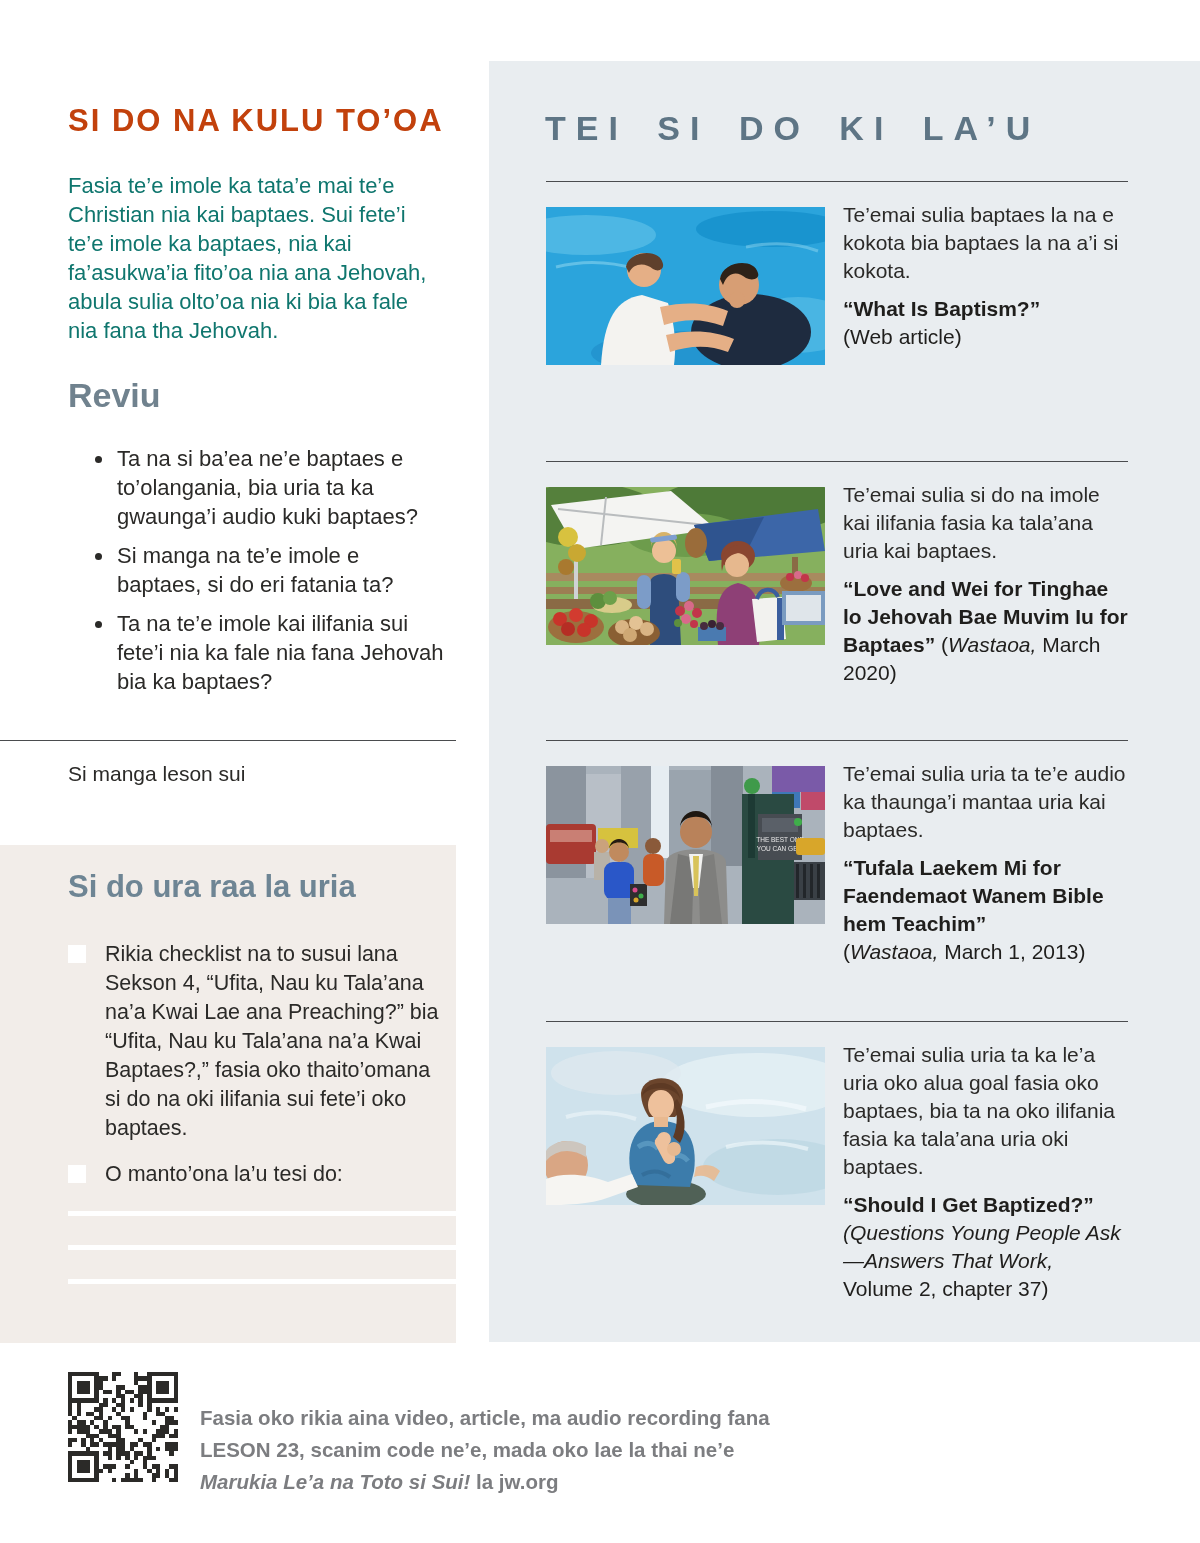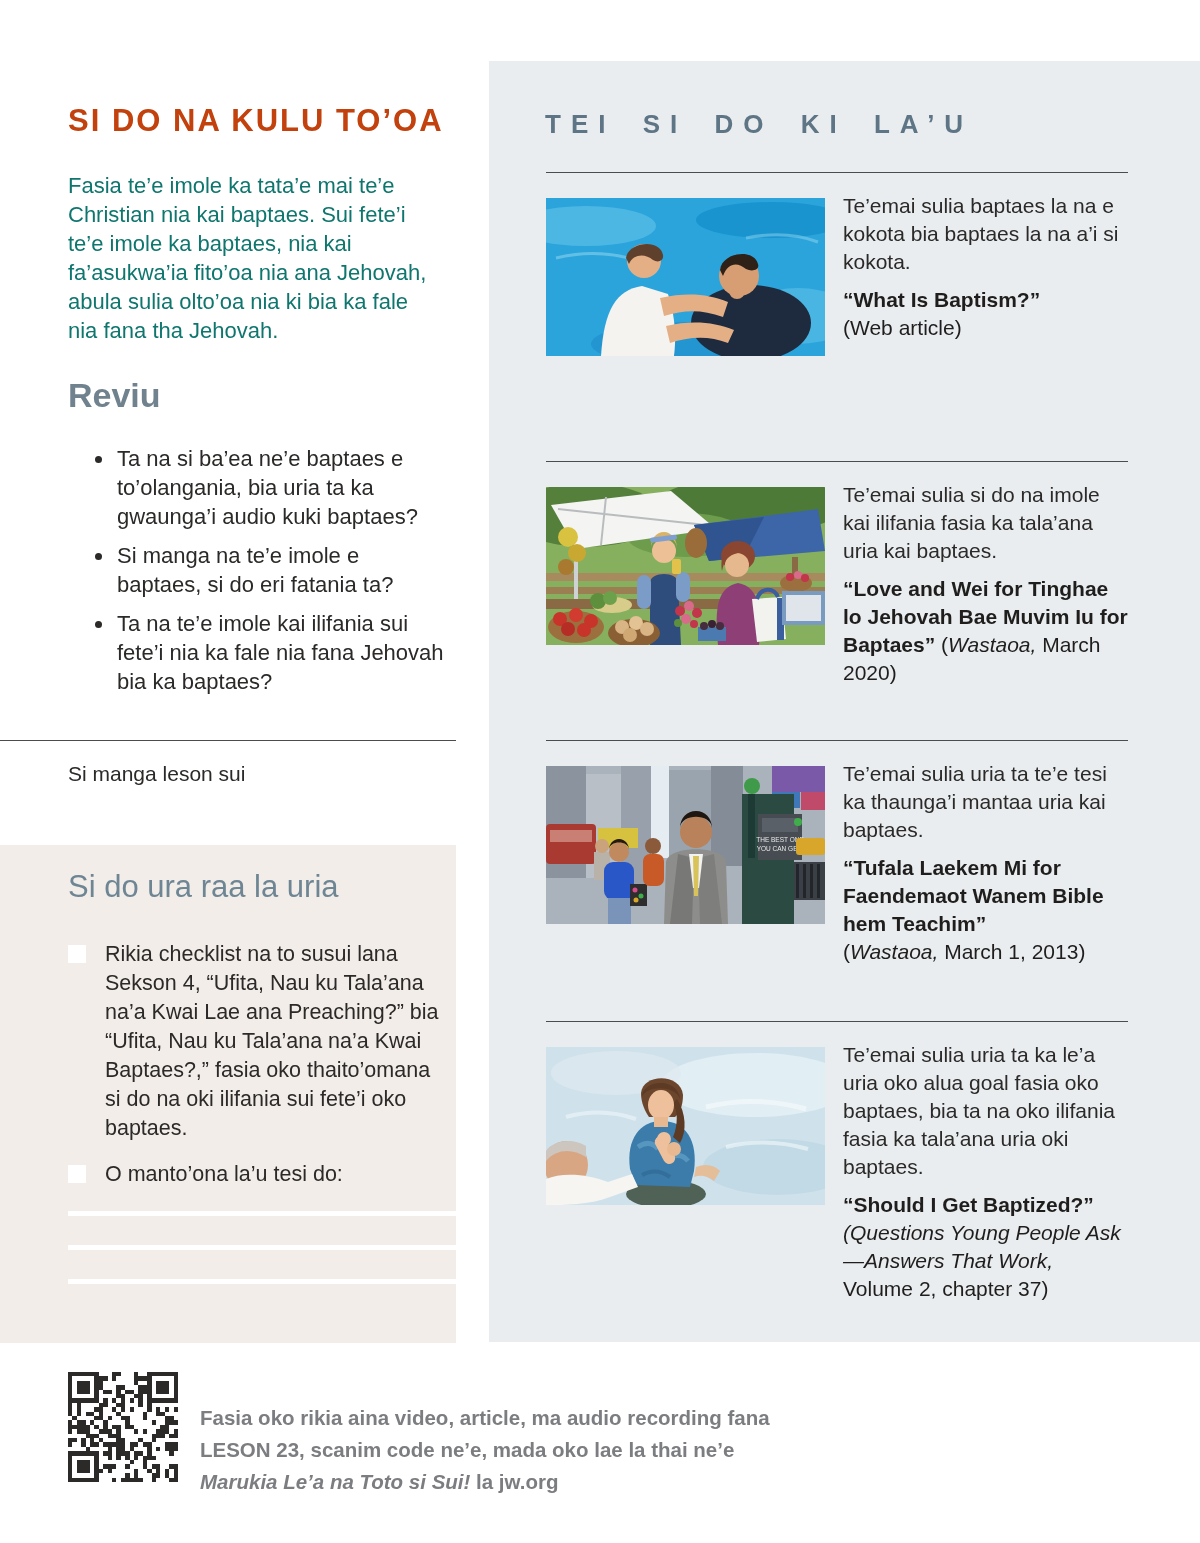--- a/index.html
+++ b/index.html
@@ -15,36 +15,36 @@
     letter-spacing:2px;color:#c2410c;}
   .intro{position:absolute;left:68px;top:171px;width:368px;margin:0;font-size:22px;line-height:29px;color:#0f766e;}
   .review-title{position:absolute;left:68px;top:376px;margin:0;font-size:34px;font-weight:600;color:#70828e;}
   .review-list{position:absolute;left:93px;top:444px;width:330px;margin:0;padding:0 0 0 22px;
     font-size:22px;line-height:29px;color:#2b2a28;}
   .review-list li{margin:0 0 10px 0;padding-left:2px;}
   .left-rule{position:absolute;left:0;top:740px;width:456px;height:0;border-top:1.5px solid #4a4c4e;}
   .lesson-note{position:absolute;left:68px;top:762px;margin:0;font-size:21px;color:#2b2a28;}
   
   .goal-box{position:absolute;left:0;top:845px;width:456px;height:498px;background:#f2ede9;}
-  .goal-title{position:absolute;left:68px;top:24px;margin:0;font-size:31px;font-weight:400;color:#6e8594;}
+  .goal-title{position:absolute;left:68px;top:24px;margin:0;font-size:31px;font-weight:700;color:#6e8594;}
   .goal-item{position:absolute;left:105px;width:340px;margin:0;font-size:21.5px;line-height:29px;color:#2b2a28;}
   .goal-item-1{top:95px;}
   .goal-item-2{top:315px;}
   .checkbox{position:absolute;left:68px;width:18px;height:18px;background:#ffffff;}
   .checkbox-1{top:100px;}
   .checkbox-2{top:320px;}
   .write-line{position:absolute;left:68px;width:388px;height:5px;background:#ffffff;}
   .write-line-1{top:366px;}
   .write-line-2{top:400px;}
   .write-line-3{top:434px;}
   
-  .right-title{position:absolute;left:545px;top:109px;margin:0;font-size:26px;font-weight:700;
+  .right-title{position:absolute;left:545px;top:109px;margin:0;font-size:34px;font-weight:700;
     letter-spacing:10px;word-spacing:10px;color:#5e7585;}
   .res-section{position:absolute;left:546px;width:582px;}
-  .sec-1{top:172px;} .sec-2{top:461px;} .sec-3{top:740px;} .sec-4{top:1021px;}
+  .sec-1{top:181px;} .sec-2{top:461px;} .sec-3{top:740px;} .sec-4{top:1021px;}
   .sec-rule{width:582px;height:0;border-top:1.5px solid #4a4c4e;}
   .sec-body{display:flex;align-items:flex-start;margin-top:25px;}
   .sec-img{width:279px;height:158px;margin:0;flex:none;overflow:hidden;background:#cccccc;}
   .sec-img svg{display:block;}
   .sec-text{margin-left:18px;width:285px;margin-top:-6px;}
   .sec-desc{margin:0 0 10px 0;font-size:21px;line-height:28px;color:#2b2a28;}
   .sec-ref{margin:0;font-size:21px;line-height:28px;color:#1f1e1c;}
   .run-bold{font-weight:700;}
   .run-italic{font-style:italic;}
   .run-normal{font-weight:400;}
@@ -242,21 +242,21 @@
         <rect x="250" y="72" width="29" height="17" rx="3" fill="#d8a62a"></rect>
         <rect x="248" y="96" width="31" height="38" fill="#3a4046"></rect>
         <rect x="250" y="98" width="3" height="34" fill="#22262a"></rect>
           <rect x="257" y="98" width="3" height="34" fill="#22262a"></rect>
         <rect x="264" y="98" width="3" height="34" fill="#22262a"></rect>
           <rect x="271" y="98" width="3" height="34" fill="#22262a"></rect>
         <circle cx="252" cy="56" r="4" fill="#3fae4a"></circle>
       </svg>
     </figure>
     <div class="sec-text">
-      <p class="sec-desc">Te’emai sulia uria ta te’e tesi ka thaunga’i mantaa uria kai baptaes.</p>
+      <p class="sec-desc">Te’emai sulia uria ta te’e audio ka thaunga’i mantaa uria kai baptaes.</p>
       <p class="sec-ref"><span class="run-bold">“Tufala Laekem Mi for Faendemaot Wanem Bible hem Teachim”</span><br><span class="run-normal">(</span><span class="run-italic">Wastaoa,</span><span class="run-normal"> March 1, 2013)</span></p>
     </div>
   </div>
 </div>
 
 <div class="res-section sec-4">
   <div class="sec-rule"></div>
   <div class="sec-body">
     <figure class="sec-img">
       <svg viewBox="0 0 279 158" width="279" height="158" xmlns="http://www.w3.org/2000/svg">

